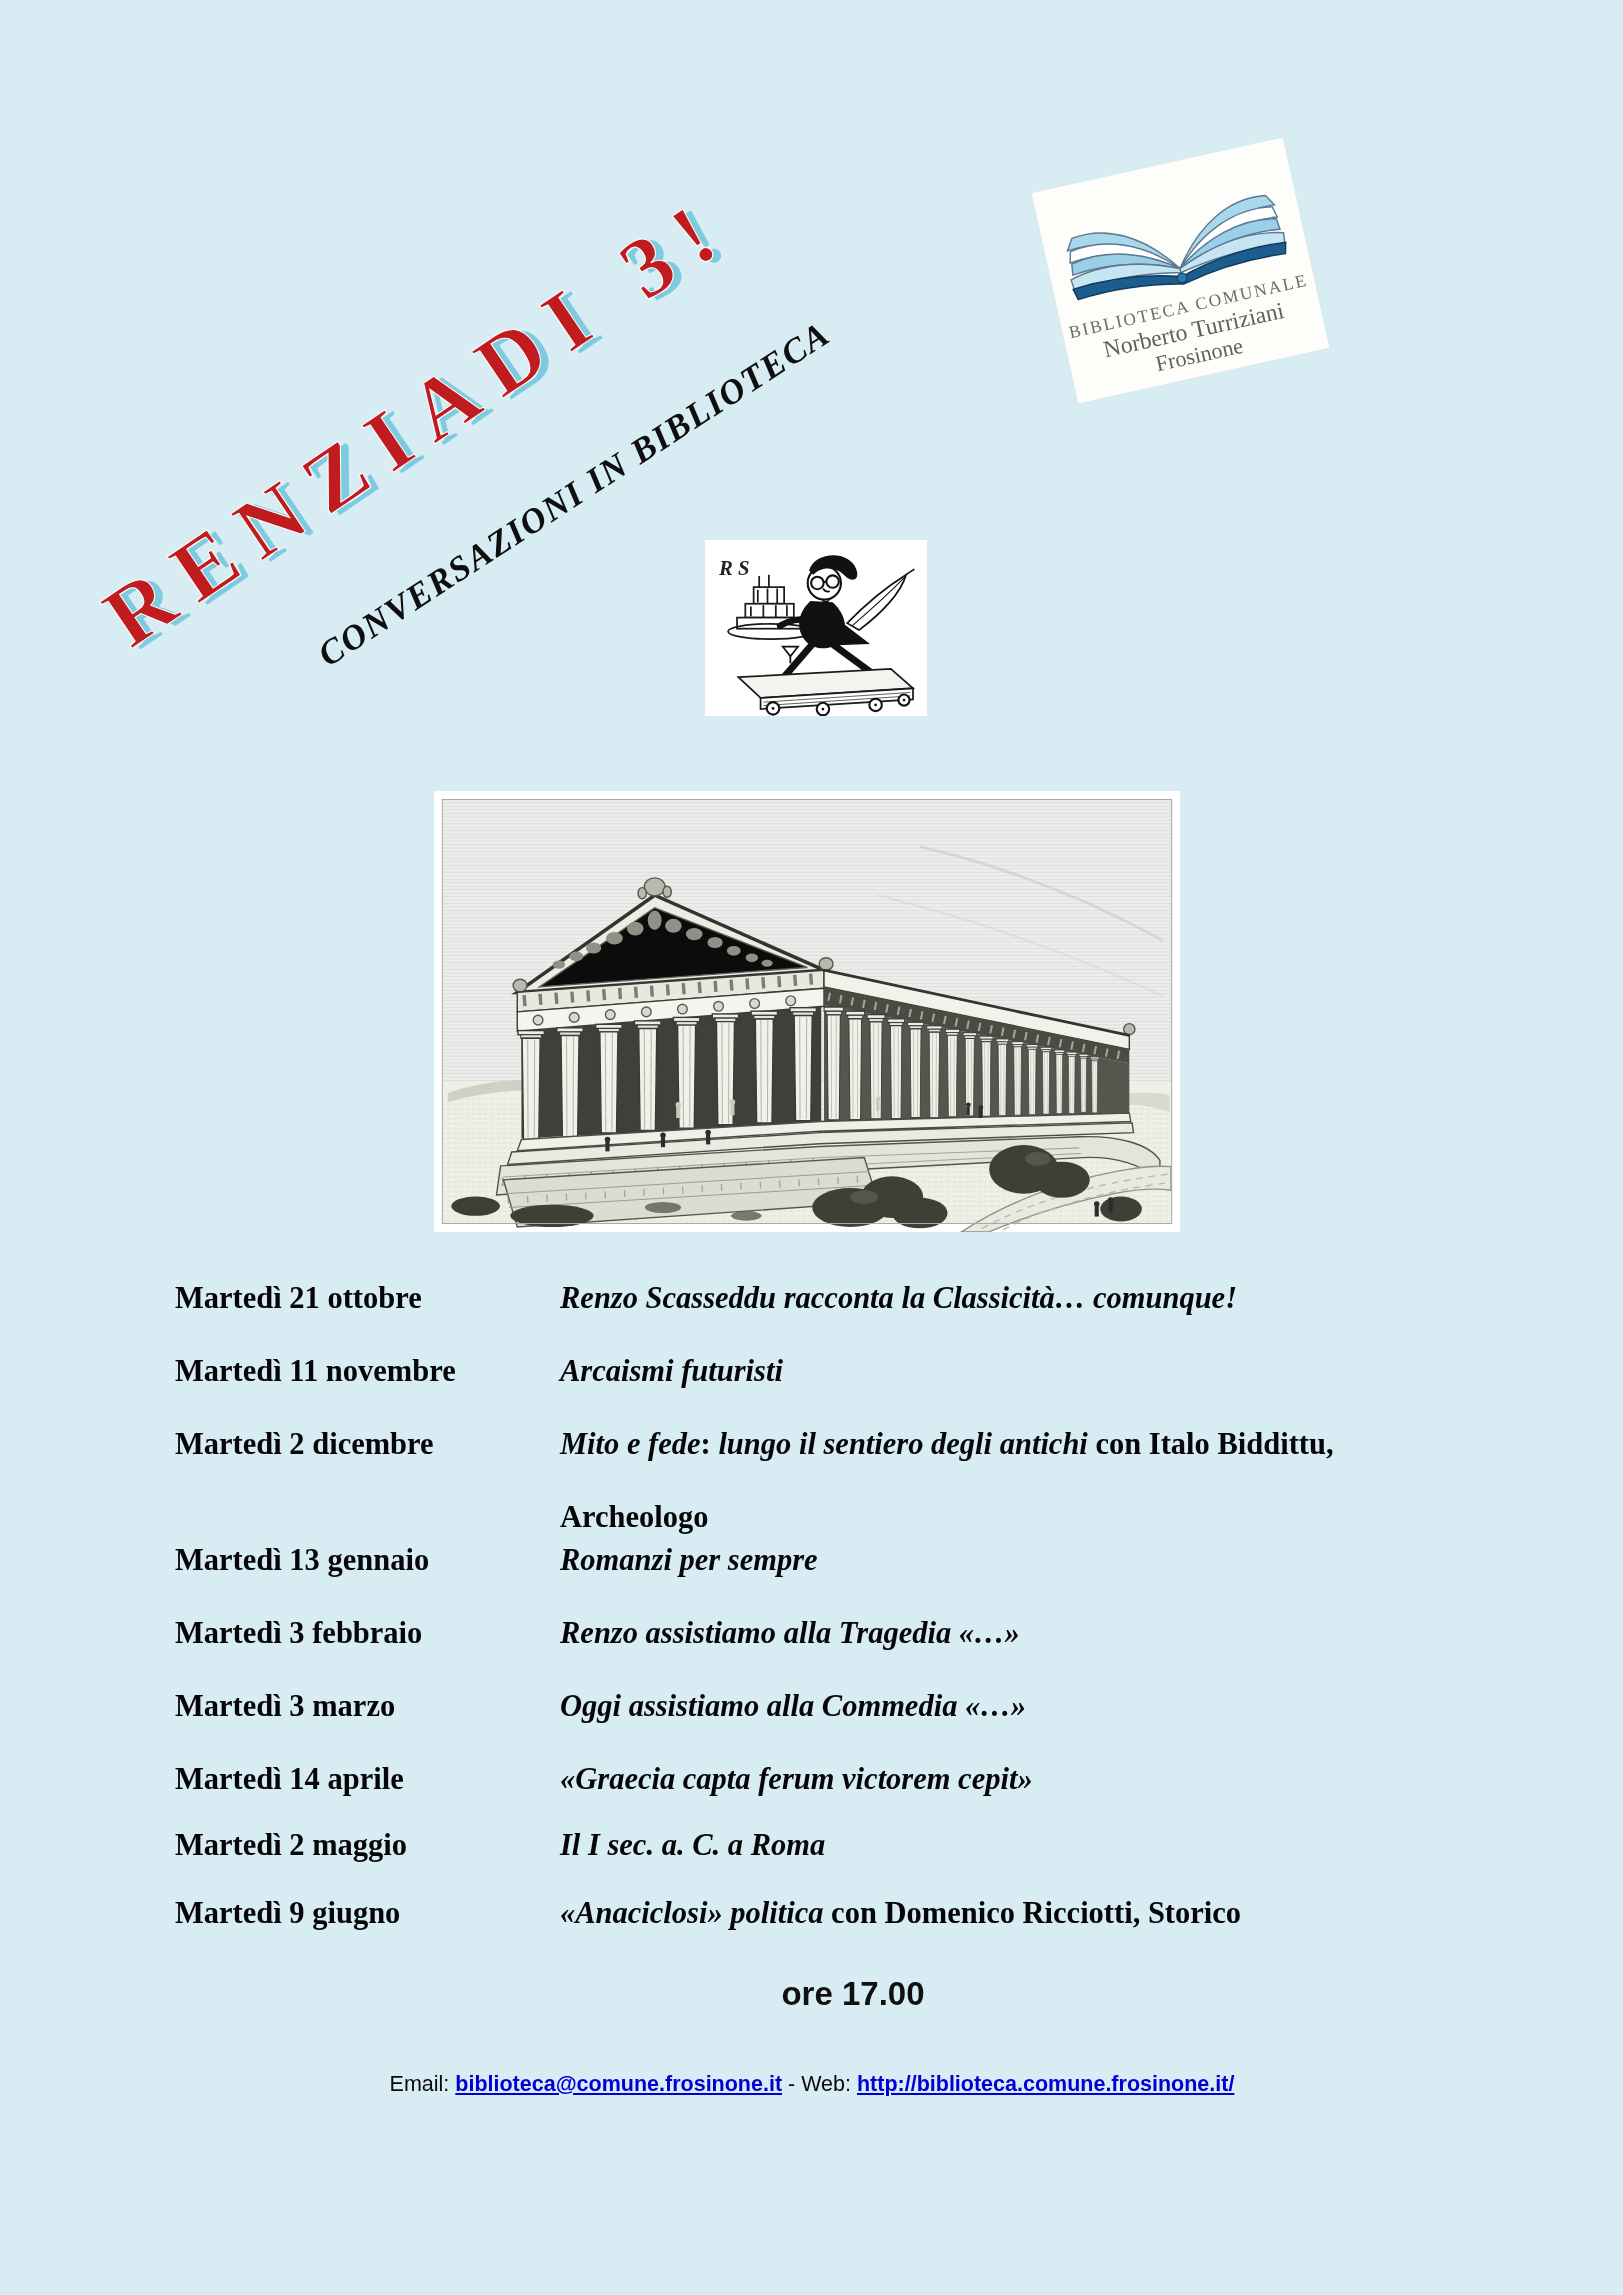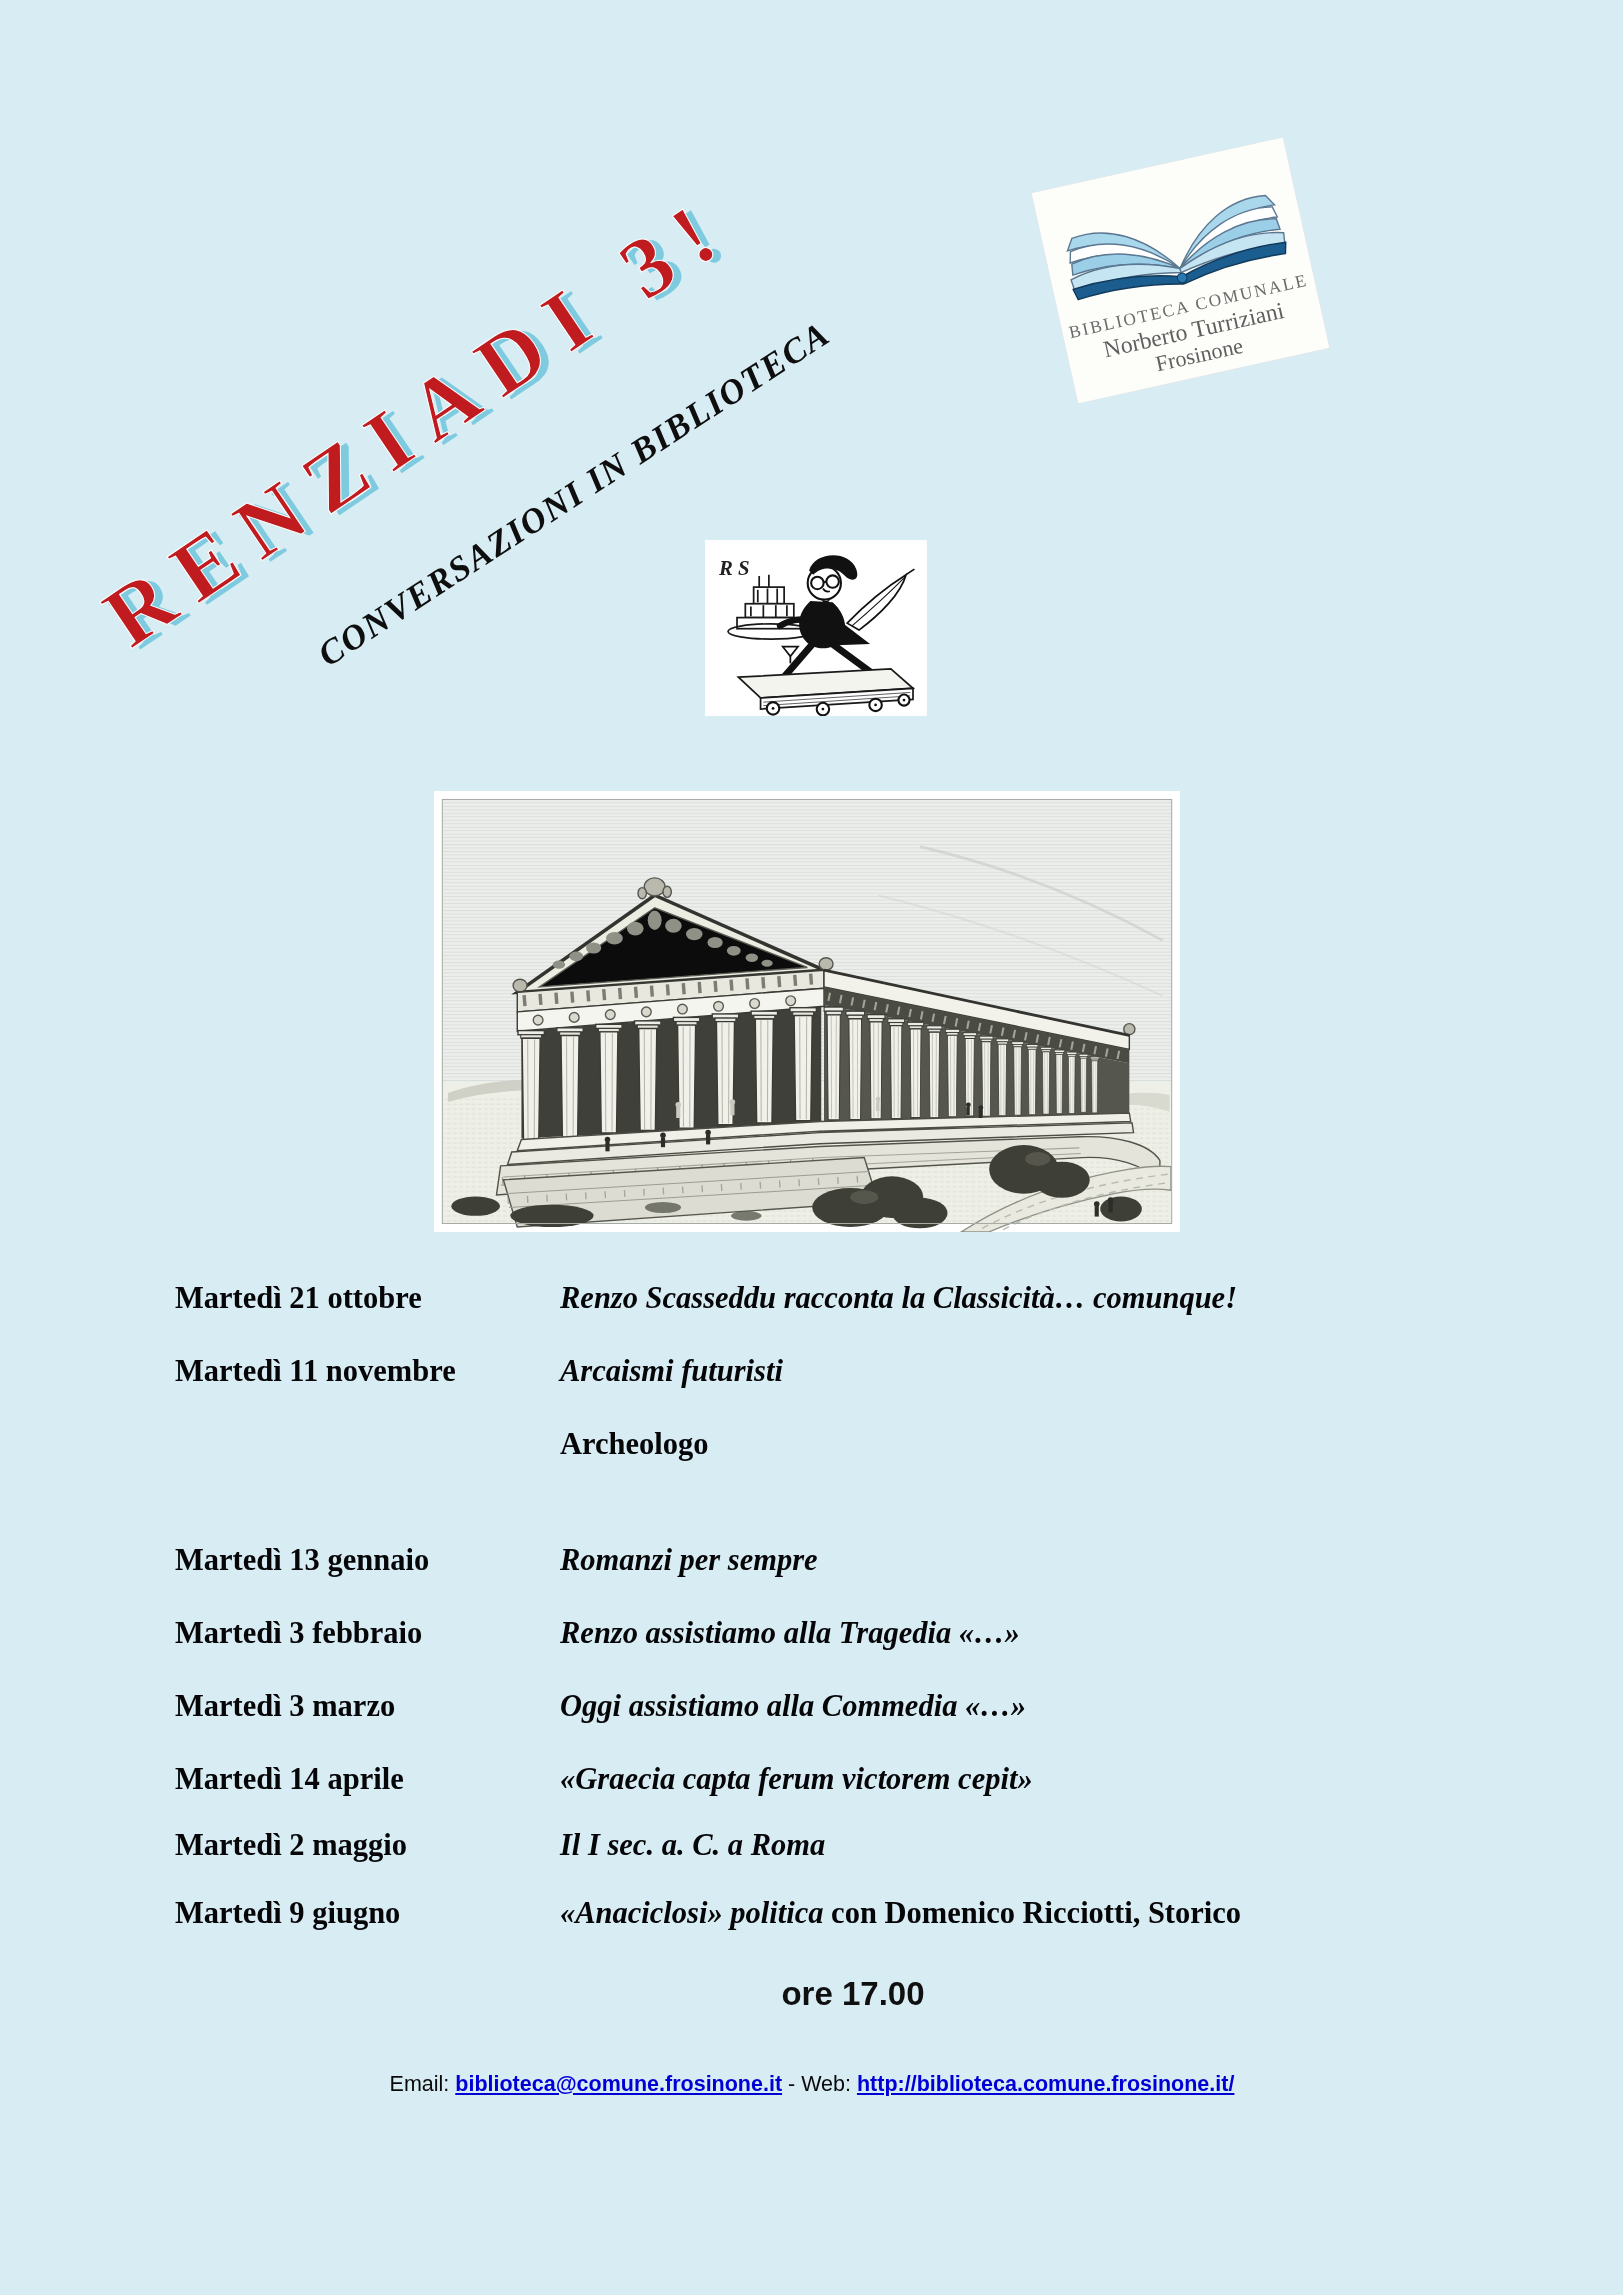--- a/index.html
+++ b/index.html
@@ -324,20 +324,23 @@
   </div>
 
   <section>
     <div class="row" style="top:1262px">
       <span class="date">Martedì 21 ottobre</span><span class="seg-i">Renzo Scasseddu racconta la Classicità… comunque!</span>
     </div>
     <div class="row" style="top:1335px">
       <span class="date">Martedì 11 novembre</span><span class="seg-i">Arcaismi futuristi</span>
     </div>
     <div class="row" style="top:1408px">
+      <div class="line">
+        <span class="date">Martedì 2 dicembre</span><span class="seg-i">Mito e fede</span><span class="seg-n">: </span><span class="seg-i">lungo il sentiero degli antichi </span><span class="seg-n">con Italo Biddittu,</span>
+      </div>
       <div class="line indent">
         <span class="seg-n">Archeologo</span>
       </div>
     </div>
     <div class="row" style="top:1524px">
       <span class="date">Martedì 13 gennaio</span><span class="seg-i">Romanzi per sempre</span>
     </div>
     <div class="row" style="top:1597px">
       <span class="date">Martedì 3 febbraio</span><span class="seg-i">Renzo assistiamo alla Tragedia «…»</span>
     </div>

